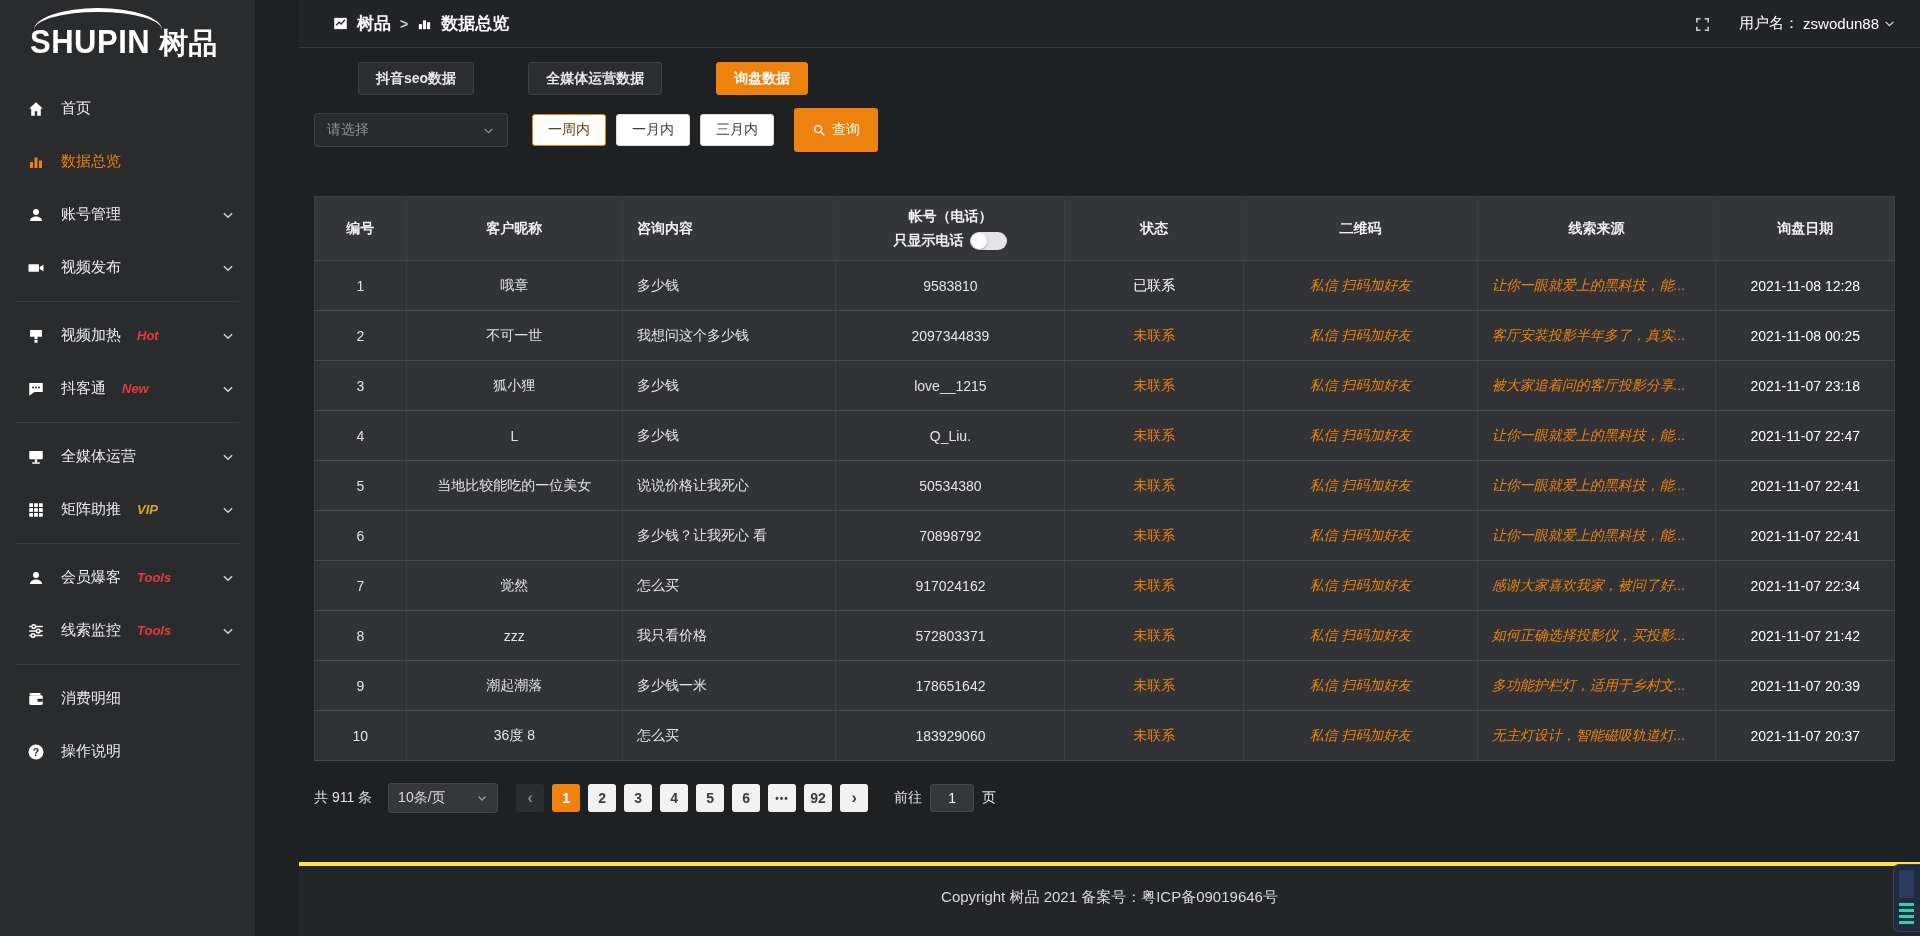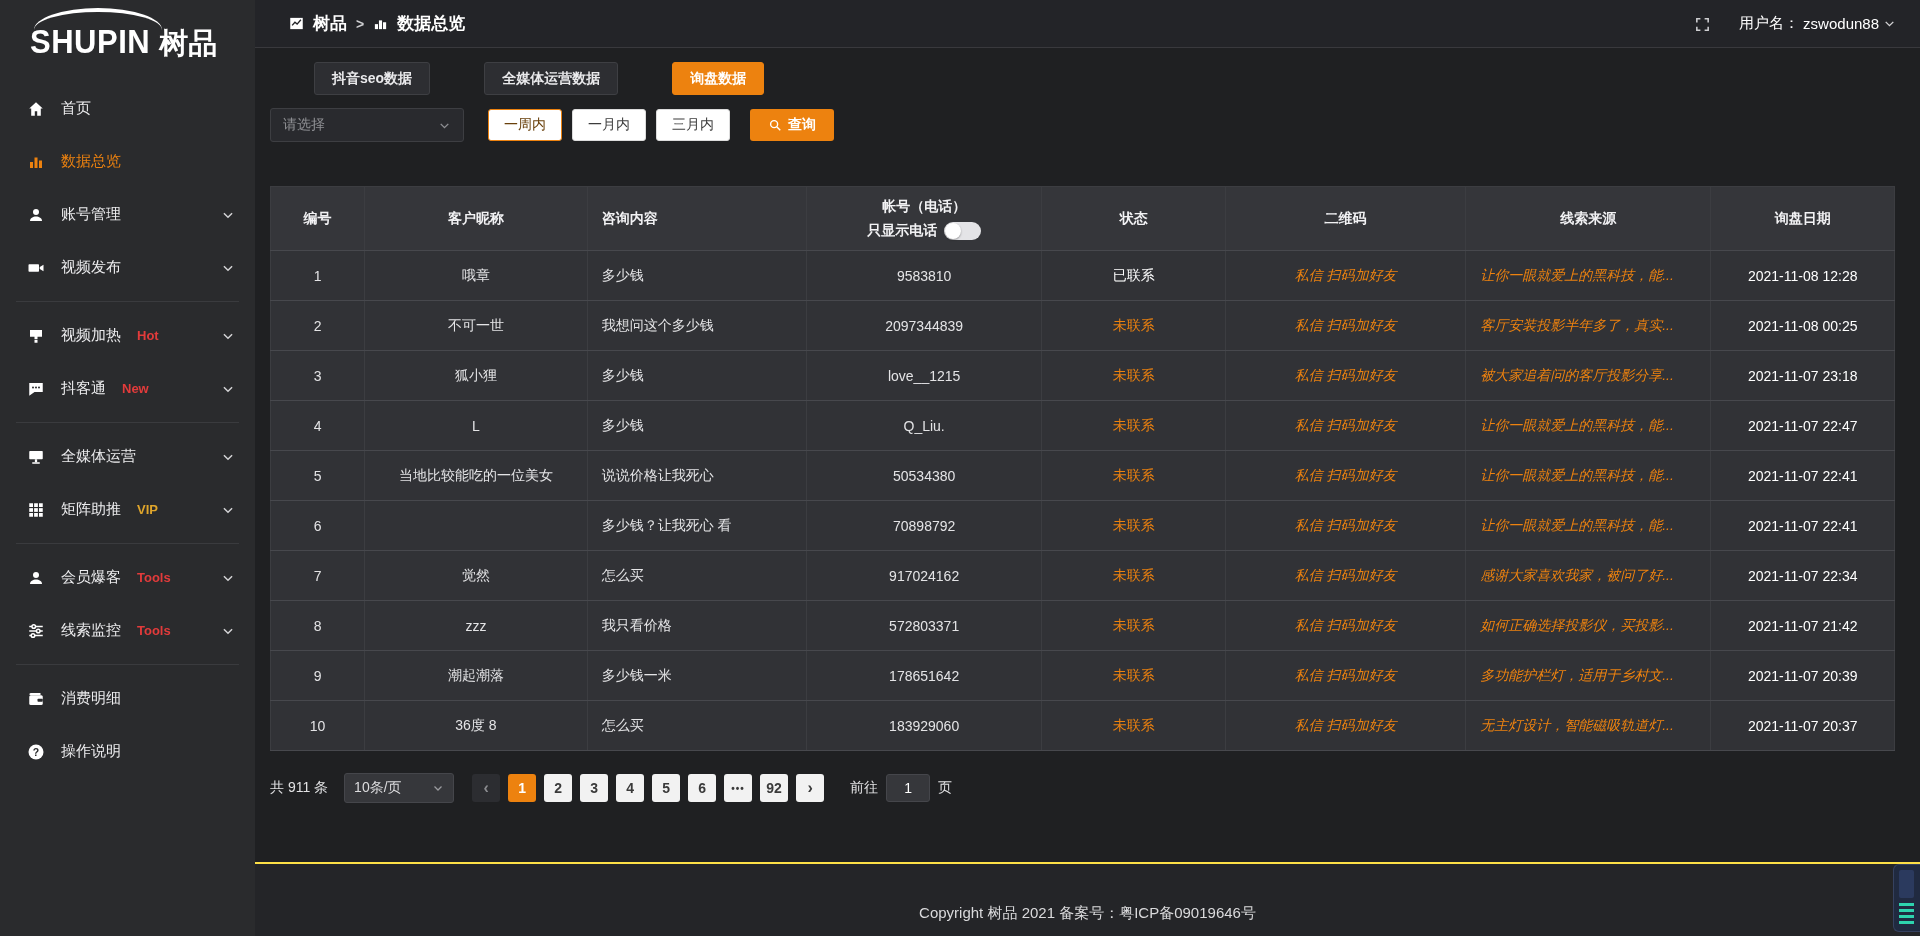--- a/index.html
+++ b/index.html
@@ -1,34 +1,34 @@
 <!DOCTYPE html>
 <html><head>
 <meta charset="utf-8">
 <style>
   * { box-sizing: border-box; margin: 0; padding: 0; }
   html,body { width:1920px; height:936px; overflow:hidden; }
   body { background:#1f2022; color:#e8e8ea; font-family:"Liberation Sans", sans-serif; }
-  .app { display:flex; height:100%; position:relative; }
+  .app { display:flex; height:100%; position:relative;gap:44px; }
 
   
   .sidebar { width:255px; flex-shrink:0; background:#2a2b2d; display:flex; flex-direction:column; }
   .logo { position:relative; height:72px; padding:24px 0 0 30px; display:flex; align-items:flex-start; }
   .logo-arc { position:absolute; top:8px; left:34px; width:128px; height:22px;
               border-top:4px solid #fff; border-radius:50% 50% 0 0 / 100% 100% 0 0; }
   .logo-en { font-size:31px; font-weight:800; letter-spacing:0.5px; color:#fff; transform:scaleY(1.08); }
   .logo-cn { font-size:29px; font-weight:800; color:#fff; margin-left:9px; }
   .nav { padding-top:10px; }
   .nav-item { display:flex; align-items:center; height:53px; padding:0 20px 0 26px;
               font-size:15px; color:#ececee; cursor:pointer;text-align:right; }
   .nav-icon { width:20px; height:20px; margin-right:15px; display:flex; align-items:center;
               justify-content:center; color:#fff; flex-shrink:0; }
   .nav-icon svg { width:18px; height:18px; }
   .nav-item.active, .nav-item.active .nav-icon { color:#ED820F; }
-  .nav-badge { font-weight:bold; font-size:13px; margin-left:16px; }
+  .nav-badge { font-style:italic; font-weight:bold; font-size:13px; margin-left:16px; }
   .badge-red { color:#E23B3B; }
   .badge-vip { color:#DFA52B; }
   .nav-chevron { margin-left:auto; color:#d4d4d6; display:flex; }
   .nav-chevron svg { width:14px; height:14px; }
   .nav-divider { height:1px; background:#3a3b3e; margin:7px 16px; }
 
   
   .main { flex:1; min-width:0; display:flex; flex-direction:column; }
   .topbar { height:48px; flex-shrink:0; background:#232428; border-bottom:1px solid #39393d;
             display:flex; align-items:center; padding:0 24px 0 34px; }
@@ -53,22 +53,22 @@
   .filters { display:flex; align-items:center; margin-top:13px; gap:10px; }
   .select { width:194px; height:34px; margin-right:14px; padding:0 12px;
             background:#292a2e; border:1px solid #3d3e42; border-radius:3px;
             display:flex; align-items:center; justify-content:space-between;
             font-size:14px; color:#8f9094; cursor:pointer; }
   .select svg { width:13px; height:13px; color:#8f9094; }
   .range-btn { height:32px; padding:0 15px; background:#fff; border:1px solid #dcdcdc;
                border-radius:3px; font-size:14px; color:#3c3c3c; cursor:pointer;
                font-family:"Liberation Sans",sans-serif; }
   .range-btn.active { border:1px solid #ED820F; color:#69400b; }
-  .search-btn { height:32px; padding:0 18px; margin-left:10px; background:#ED820F; border:none;
-                border-radius:3px; color:#fff; font-size:14px; font-weight:bold; cursor:pointer;
+  .search-btn { height:44px; padding:0 18px; margin-left:10px; background:#ED820F; border:none;
+                border-radius:3px; color:#fff; font-size:14px; font-weight:normal; cursor:pointer;
                 display:flex; align-items:center; gap:6px; font-family:"Liberation Sans",sans-serif; }
   .search-btn svg { width:14px; height:14px; }
 
   
   .table-wrap { margin-top:44px; }
   table { width:100%; border-collapse:collapse; table-layout:fixed; background:#313236; font-size:14px; }
   th, td { border-right:1px solid #3c3d41; border-left:1px solid #3c3d41; }
   th { background:#35363a; height:64px; color:#f2f2f4; font-weight:bold;
        border-top:1px solid #3c3d41; border-bottom:1px solid #47484d; text-align:center; }
   td { height:50px; text-align:center; color:#e4e4e6; border-bottom:1px solid #47484d;
@@ -96,22 +96,22 @@
   .pg.prev { background:#2c2d31; color:#8a8b8f; font-size:16px; }
   .pg.next { font-size:16px; }
   .pg.active { background:#ED820F; color:#fff; }
   .pg.ellipsis { letter-spacing:1px; font-size:10px; }
   .goto-label { margin-left:22px; }
   .goto-input { width:44px; height:28px; margin:0 8px; background:#36373b; border:1px solid #45464b;
                 border-radius:3px; color:#fff; text-align:center; font-size:14px;
                 font-family:"Liberation Sans",sans-serif; }
 
   
-  .footer { height:74px; flex-shrink:0; background:#242528; border-top:2px solid #fde047;
-            display:flex; justify-content:center; padding-top:40px; font-size:15px; color:#dadadc; }
+  .footer { height:74px; flex-shrink:0; background:#242528; border-top:4px solid #fde047;
+            display:flex; justify-content:center; padding-top:22px; font-size:15px; color:#dadadc; }
 
   
   .corner-widget { position:fixed; right:0; bottom:4px; width:27px; height:68px;
                    background:#202a40; border:1px solid #35415f; border-right:none;
                    border-radius:6px 0 0 6px; }
   .corner-pane { position:absolute; top:5px; left:5px; width:15px; height:28px;
                  background:#2b3a5e; border-radius:2px; }
   .corner-stripes { position:absolute; bottom:7px; left:5px; width:15px; height:21px;
                     background:repeating-linear-gradient(180deg,#2ed3ae 0 3px, transparent 3px 6px); }
 </style>

